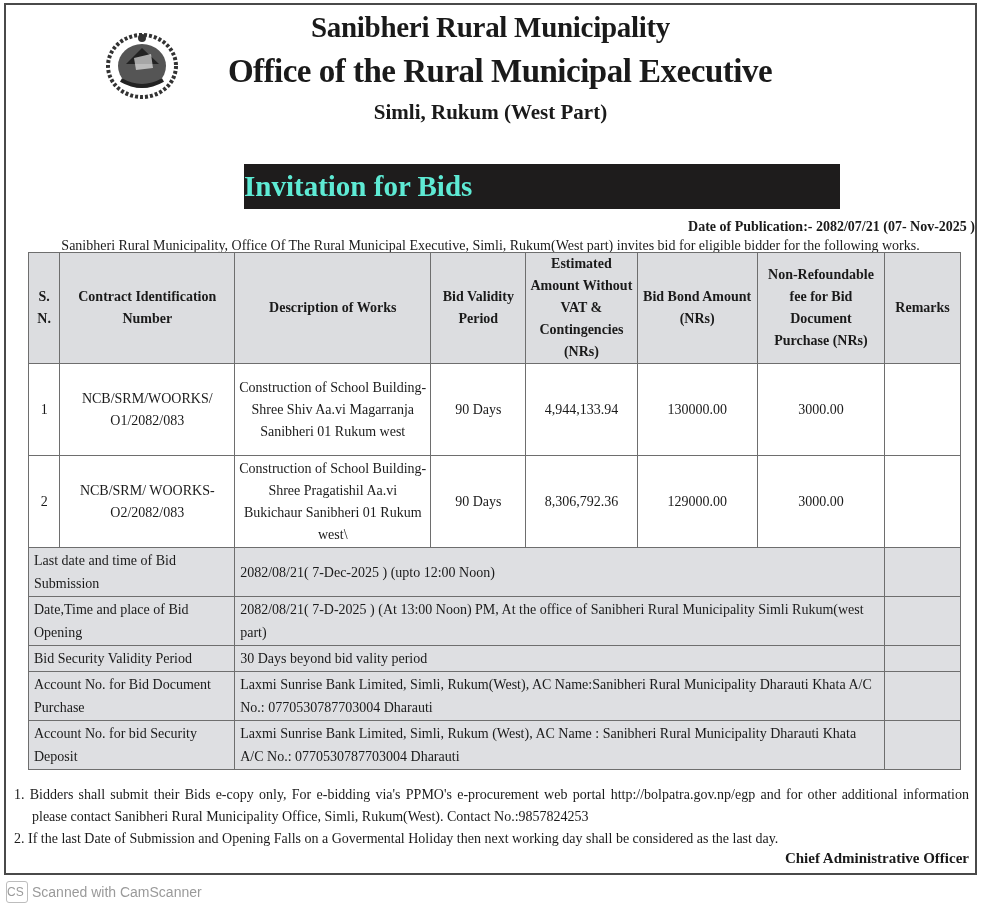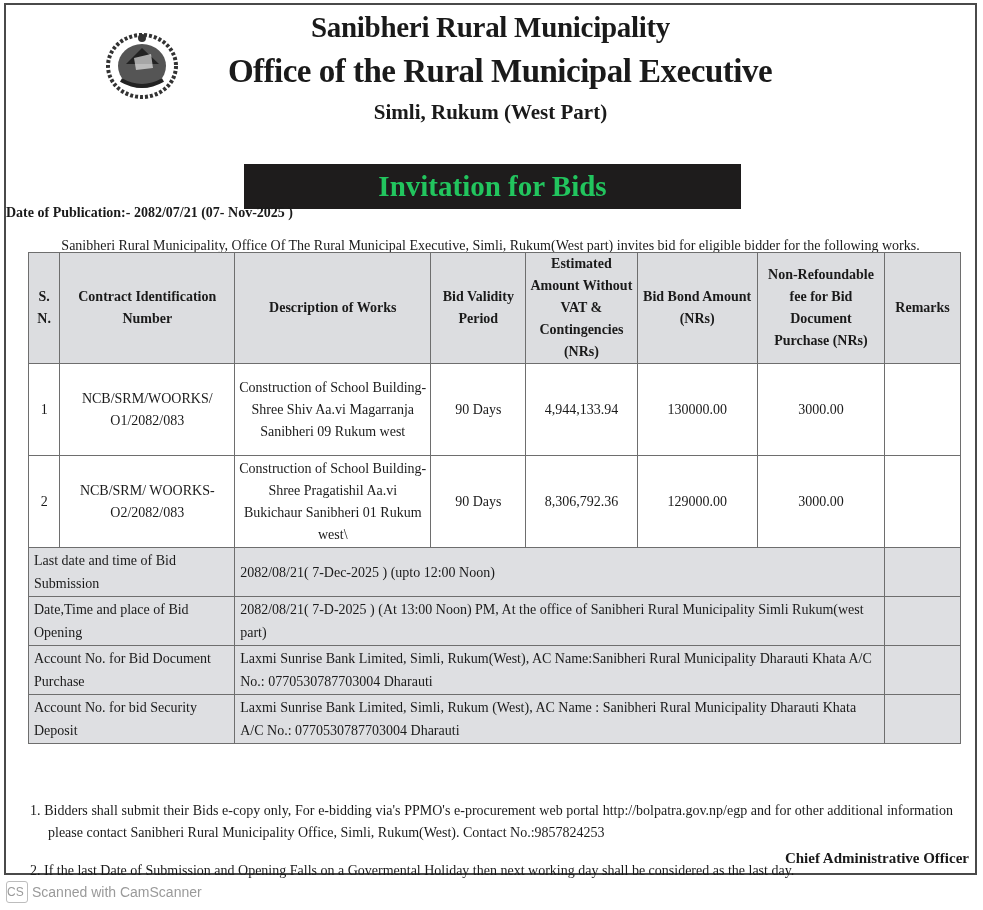--- a/index.html
+++ b/index.html
@@ -3,30 +3,30 @@
 <meta charset="utf-8">
 <style>
   html, body { margin:0; padding:0; background:#ffffff; }
   body { width:983px; height:910px; position:relative; overflow:hidden; font-family:"Liberation Serif", serif; color:#1a1a1a; }
   .frame { position:absolute; left:4px; top:3px; width:973px; height:872px; border:2px solid #4a4a4a; box-sizing:border-box; background:#fff; }
   .emblem { position:absolute; left:95px; top:23px; width:82px; height:72px; }
   .h1 { position:absolute; left:0; right:0; top:6px; text-align:center; font-size:29px; font-weight:bold; letter-spacing:-0.3px; }
   .h2 { position:absolute; left:35px; right:16px; top:48px; text-align:center; font-size:33px; font-weight:bold; letter-spacing:-0.5px; }
   .h3 { position:absolute; left:0; right:0; top:95px; text-align:center; font-size:21px; font-weight:bold; }
   .h4 { position:absolute; left:0; right:0; top:130px; text-align:center; font-size:21px; font-weight:bold; }
-  .banner { position:absolute; left:238px; top:159px; width:497px; height:45px; background:#1e1c1c; color:#22c55e; text-align:center; font-size:29px; font-weight:bold; line-height:45px; }
-  .pubdate { position:absolute; left:0; right:0; top:200px; text-align:left; font-size:14px; font-weight:bold; }
+  .banner { position:absolute; left:238px; top:159px; width:596px; height:45px; background:#1e1c1c; color:#5eead4; text-align:left; font-size:29px; font-weight:bold; line-height:45px; }
+  .pubdate { position:absolute; left:0; right:0; top:214px; text-align:right; font-size:14px; font-weight:bold; }
   .intro { position:absolute; left:0; right:0; top:233px; text-align:center; font-size:14px; }
   table.bids { position:absolute; left:28px; top:252px; width:933px; border-collapse:collapse; font-size:14px; }
   table.bids td, table.bids th { border:1px solid #6e6e6e; text-align:center; vertical-align:middle; padding:0 4px; line-height:22px; }
   table.bids th { background:#dcdde0; font-weight:bold; height:109px; }
   table.bids tr.item td { height:91px; background:#fff; }
   table.bids tr.info td { background:#dedfe2; text-align:left; padding:1px 5px; line-height:23px; }
   .notes { position:absolute; left:14px; right:14px; top:784px; font-size:14px; line-height:22px; text-align:justify; }
-  .notes p { margin:16px; padding-left:18px; text-indent:-18px; }
+  .notes p { margin:0; padding-left:18px; text-indent:-18px; }
   .sign { position:absolute; right:14px; top:850px; font-size:15px; font-weight:bold; }
   .watermark { position:absolute; left:6px; top:881px; display:flex; align-items:center; gap:4px; font-family:"Liberation Sans", sans-serif; font-size:14px; color:#9a9a9a; }
   .cs-icon { width:20px; height:20px; border:1px solid #bdbdbd; border-radius:3px; font-size:12px; line-height:20px; text-align:left; color:#9a9a9a; }
 </style>
 </head>
 <body>
 
 <div class="frame">
   <svg class="emblem" viewBox="0 0 82 72">
     <ellipse cx="41" cy="38" rx="34" ry="31" fill="none" stroke="#333" stroke-width="4" stroke-dasharray="3 2"></ellipse>
@@ -64,21 +64,21 @@
       <th>Estimated Amount Without VAT &amp; Contingencies (NRs)</th>
       <th>Bid Bond Amount (NRs)</th>
       <th>Non-Refoundable fee for Bid Document Purchase (NRs)</th>
       <th>Remarks</th>
     </tr>
   </thead>
   <tbody>
     <tr class="item">
       <td>1</td>
       <td>NCB/SRM/WOORKS/ O1/2082/083</td>
-      <td>Construction of School Building- Shree Shiv Aa.vi Magarranja Sanibheri 09 Rukum west</td>
+      <td>Construction of School Building- Shree Shiv Aa.vi Magarranja Sanibheri 01 Rukum west</td>
       <td>90 Days</td>
       <td>4,944,133.94</td>
       <td>130000.00</td>
       <td>3000.00</td>
       <td></td>
     </tr>
     <tr class="item">
       <td>2</td>
       <td>NCB/SRM/ WOORKS-O2/2082/083</td>
       <td>Construction of School Building- Shree Pragatishil Aa.vi  Bukichaur Sanibheri 01 Rukum west\</td>
@@ -92,20 +92,25 @@
       <td colspan="2">Last date and time of Bid Submission</td>
       <td colspan="5">2082/08/21( 7-Dec-2025 ) (upto 12:00 Noon)</td>
       <td></td>
     </tr>
     <tr class="info">
       <td colspan="2">Date,Time and place of Bid Opening</td>
       <td colspan="5">2082/08/21( 7-D-2025 )  (At 13:00 Noon) PM, At the office of Sanibheri Rural Municipality Simli Rukum(west part)</td>
       <td></td>
     </tr>
     <tr class="info">
+      <td colspan="2">Bid Security Validity Period</td>
+      <td colspan="5">30 Days beyond bid vality period</td>
+      <td></td>
+    </tr>
+    <tr class="info">
       <td colspan="2">Account No. for Bid Document Purchase</td>
       <td colspan="5">Laxmi Sunrise  Bank Limited, Simli, Rukum(West),  AC Name:Sanibheri Rural Municipality Dharauti Khata A/C No.: 0770530787703004 Dharauti</td>
       <td></td>
     </tr>
     <tr class="info">
       <td colspan="2">Account No. for bid Security Deposit</td>
       <td colspan="5">Laxmi Sunrise Bank Limited, Simli, Rukum (West), AC Name : Sanibheri Rural Municipality Dharauti Khata A/C No.: 0770530787703004 Dharauti</td>
       <td></td>
     </tr>
   </tbody>

